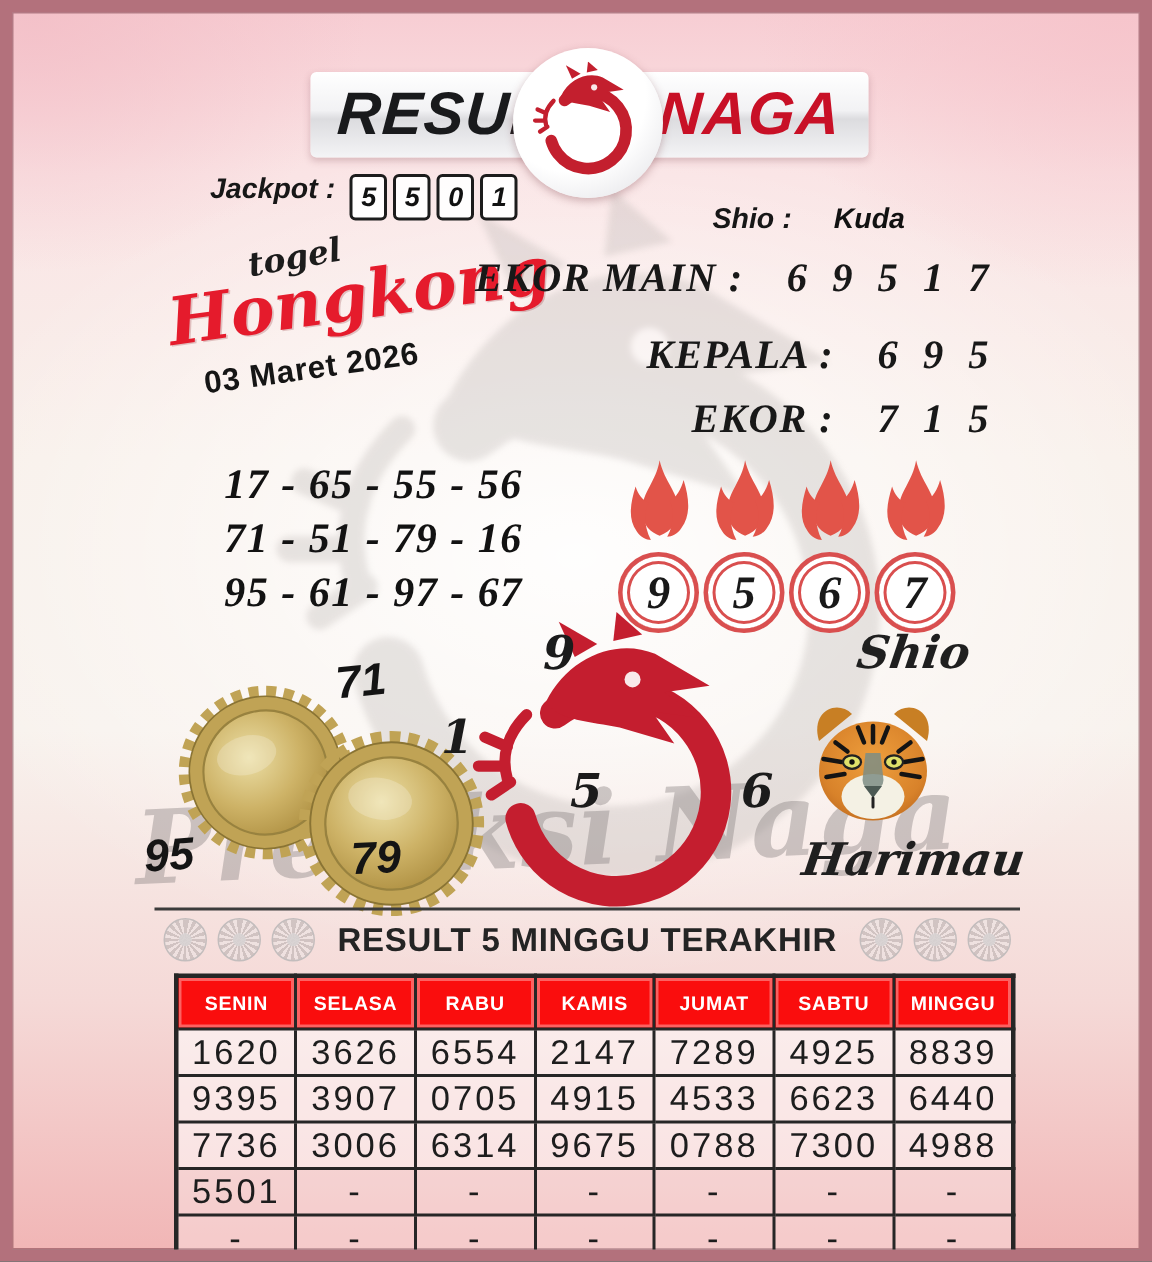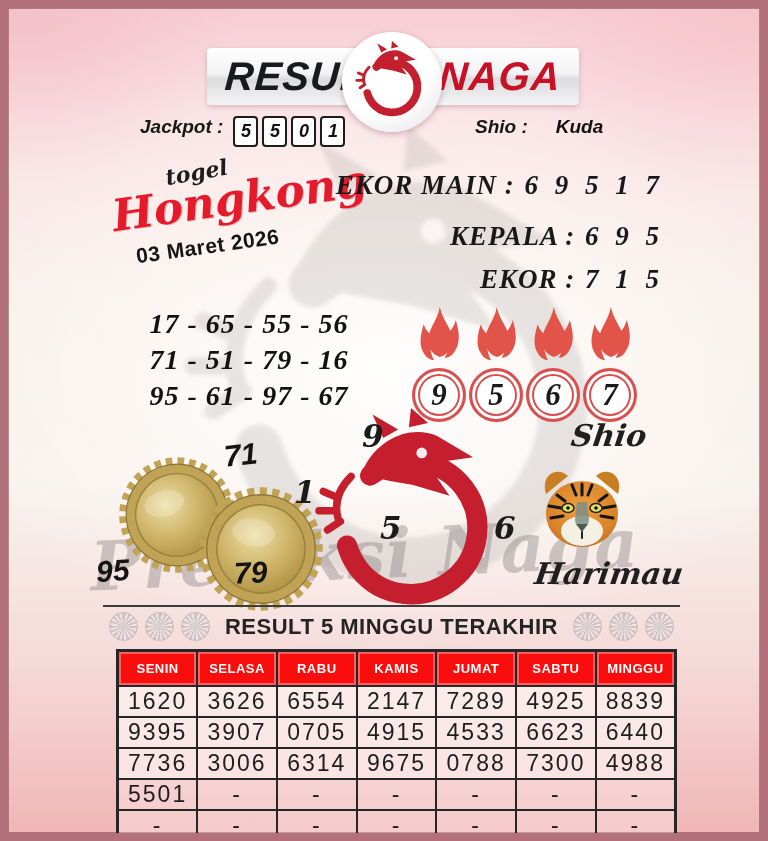--- a/index.html
+++ b/index.html
@@ -42,31 +42,31 @@
   
   .jackpot{left:132px;top:108px;z-index:2;display:flex;align-items:flex-start;gap:10px;}
   .jackpot-label,.shio-label{font:italic 700 19px "Liberation Sans", sans-serif;color:#171717;}
   .jack-digits{display:flex;gap:4px;}
   .jack-box{
     width:21px;height:27px;border:2.5px solid #1c1c1c;border-radius:4px;background:rgba(255,255,255,.92);
     display:flex;align-items:center;justify-content:center;
     font:italic 800 18px "Liberation Sans", sans-serif;color:#111;
   }
   .shio-top{left:467px;top:108px;z-index:2;display:flex;gap:28px;align-items:baseline;}
-  .shio-value{font:italic 800 19px "Liberation Sans", sans-serif;color:#111;}
+  .shio-value{font:italic 800 19px "Liberation Sans", sans-serif;color:#111;margin-top:20px;}
   
   .market{left:104px;top:146px;z-index:2;transform:rotate(-8deg);width:220px;}
   .m-togel{font:italic 900 22px "DejaVu Serif", serif;color:#1c1c1c;margin-left:58px;transform:rotate(-2deg);}
   .m-hk{font:italic 900 44px "DejaVu Serif", serif;color:#e51b2c;letter-spacing:0;line-height:.95;text-shadow:1px 1px 0 rgba(120,0,10,.2);}
   .m-date{font:700 21px "Liberation Sans", sans-serif;color:#151515;margin:10px 0 0 18px;letter-spacing:.5px;}
   
   .pred{z-index:2;right:96px;text-align:right;white-space:nowrap;
     font:italic 900 27px "Liberation Serif", serif;color:#181818;}
   .pred .lab{letter-spacing:1px;}
-  .pred .val{letter-spacing:5px;margin-left:3px;}
+  .pred .val{letter-spacing:5px;margin-left:22px;}
   
   .twodigit-title{left:110px;top:248px;width:260px;text-align:center;z-index:2;
     font:italic 900 40px "Liberation Serif", serif;color:#141414;letter-spacing:2px;}
   .twodigit-row{left:96px;width:290px;text-align:center;z-index:2;white-space:nowrap;
     font:italic 900 28px "Liberation Serif", serif;color:#121212;letter-spacing:1px;}
   
   .hot-unit{top:296px;width:64px;height:126px;z-index:2;}
   .hot-flame{position:absolute;top:0;left:2px;width:60px;height:80px;color:#e25449;}
   .hot-circle{
     position:absolute;top:64px;left:5px;width:54px;height:54px;border-radius:50%;

